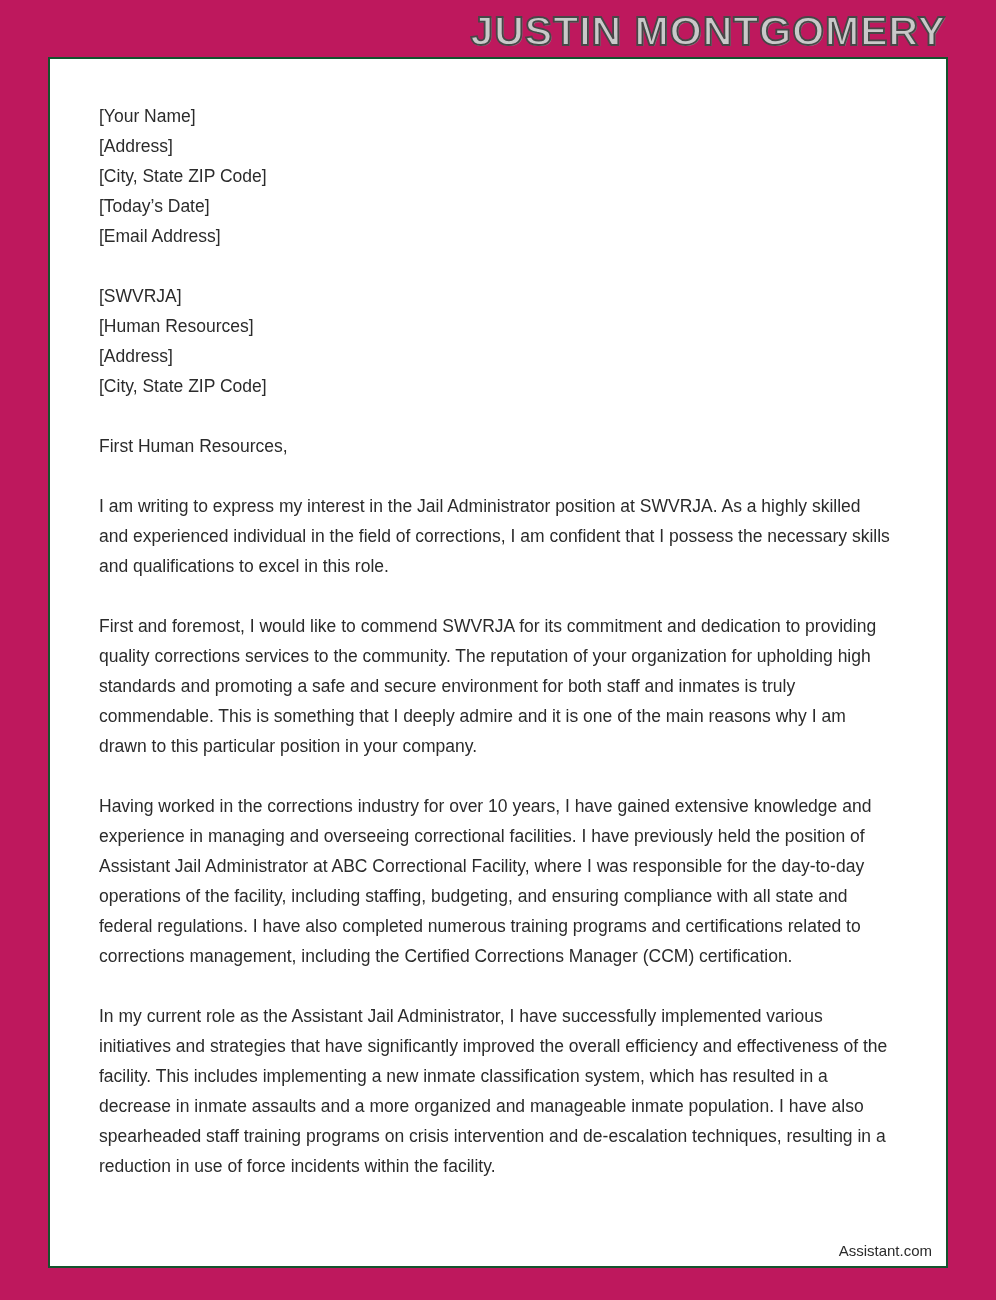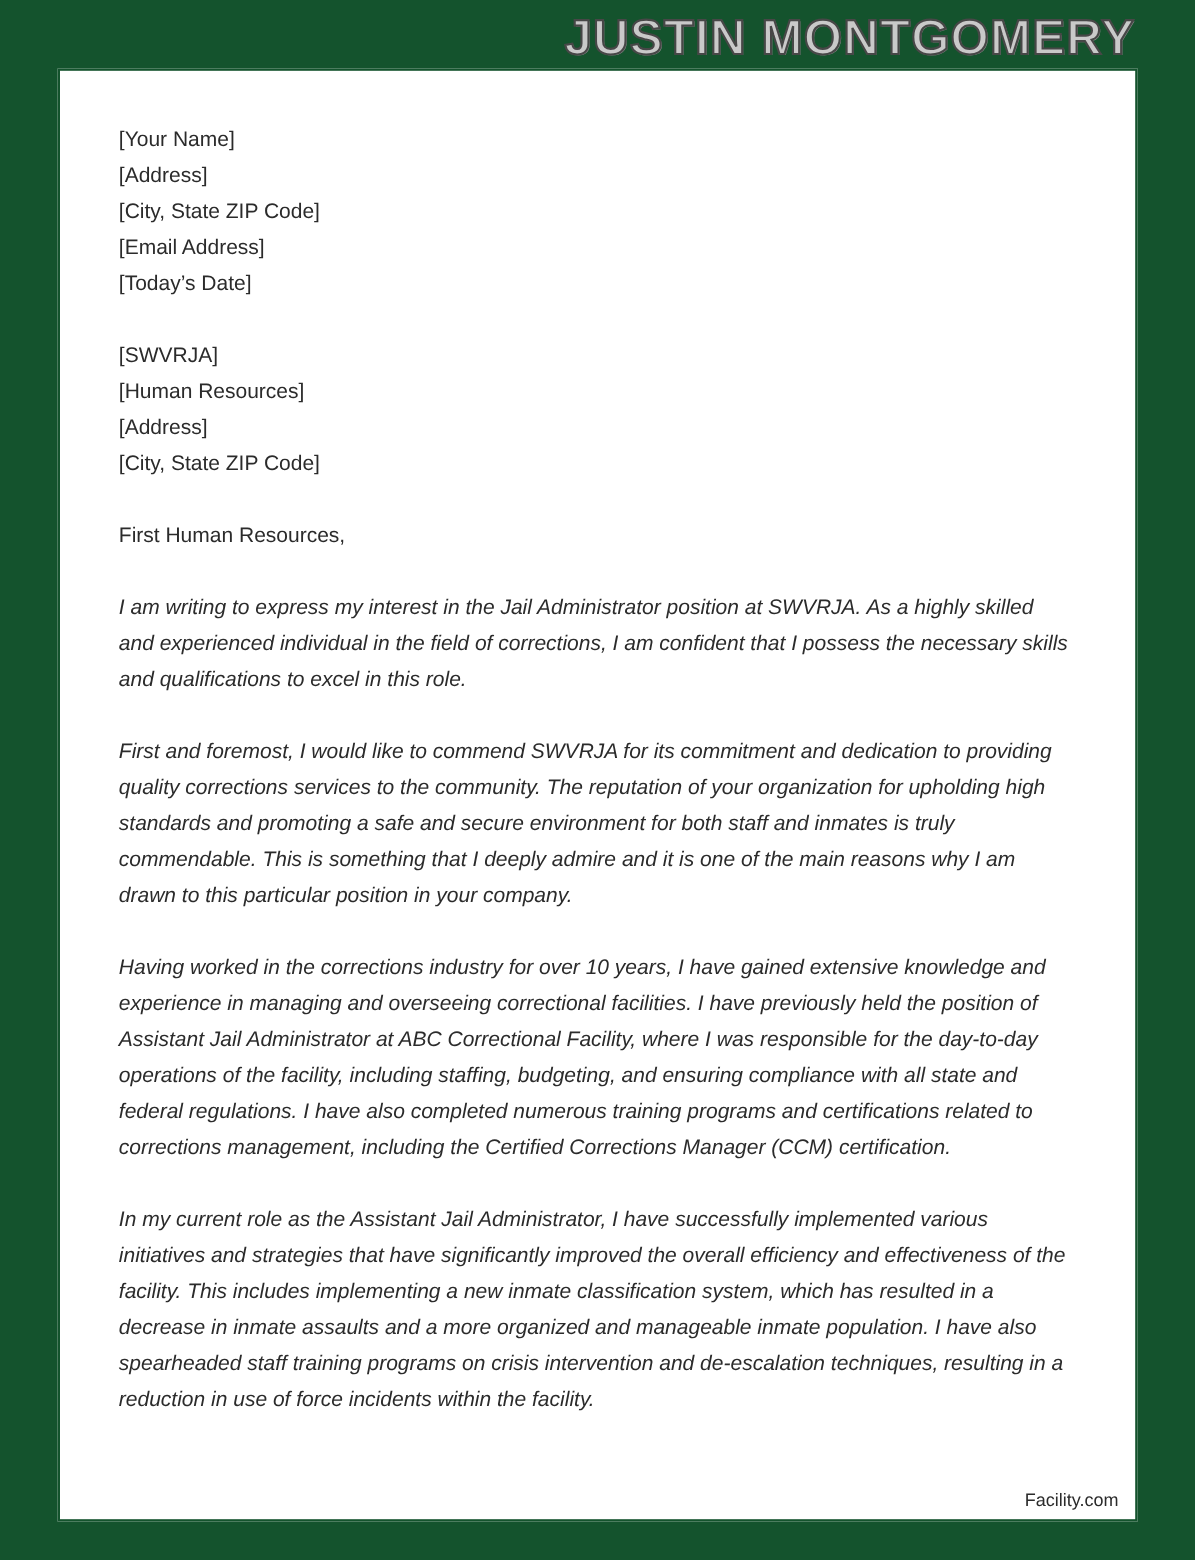--- a/index.html
+++ b/index.html
@@ -7,21 +7,21 @@
     width: 996px;
     height: 1300px;
     background: #ccd5f2;
     font-family: "Liberation Sans", sans-serif;
     overflow: hidden;
   }
   .canvas {
     position: relative;
     width: 996px;
     height: 1300px;
-    background: #14532d;
+    background: #be185d;
   }
   .header {
     position: absolute;
     top: 0;
     left: 0;
     width: 996px;
     height: 57px;
     text-align: right;
     padding-right: 50px;
   }
@@ -47,21 +47,21 @@
     border: 2px solid #14532d;
     overflow: hidden;
   }
   .letter {
     padding: 42px 52px 0 49px;
     color: #2b2b2b;
     font-size: 17.5px;
     line-height: 30px;
   }
   .block { margin-bottom: 30px; }
-  .para { margin-bottom: 30px; font-style: italic; }
+  .para { margin-bottom: 30px; }
   .watermark {
     position: absolute;
     right: 10px;
     bottom: 6px;
     background: #ffffff;
     padding: 1px 4px;
     font-size: 15px;
     color: #2b2b2b;
     text-decoration: none;
   }
@@ -75,36 +75,36 @@
     <span class="brand">JUSTIN MONTGOMERY</span>
   </div>
 
   <div class="page">
     <div class="letter">
 
       <div class="block">
         <div>[Your Name]</div>
         <div>[Address]</div>
         <div>[City, State ZIP Code]</div>
+        <div>[Today’s Date]</div>
         <div>[Email Address]</div>
-        <div>[Today’s Date]</div>
       </div>
 
       <div class="block">
         <div>[SWVRJA]</div>
         <div>[Human Resources]</div>
         <div>[Address]</div>
         <div>[City, State ZIP Code]</div>
       </div>
 
       <div class="block">First Human Resources,</div>
 
       <p class="para">I am writing to express my interest in the Jail Administrator position at SWVRJA. As a highly skilled and experienced individual in the field of corrections, I am confident that I possess the necessary skills and qualifications to excel in this role.</p>
       <p class="para">First and foremost, I would like to commend SWVRJA for its commitment and dedication to providing quality corrections services to the community. The reputation of your organization for upholding high standards and promoting a safe and secure environment for both staff and inmates is truly commendable. This is something that I deeply admire and it is one of the main reasons why I am drawn to this particular position in your company.</p>
       <p class="para">Having worked in the corrections industry for over 10 years, I have gained extensive knowledge and experience in managing and overseeing correctional facilities. I have previously held the position of Assistant Jail Administrator at ABC Correctional Facility, where I was responsible for the day-to-day operations of the facility, including staffing, budgeting, and ensuring compliance with all state and federal regulations. I have also completed numerous training programs and certifications related to corrections management, including the Certified Corrections Manager (CCM) certification.</p>
       <p class="para">In my current role as the Assistant Jail Administrator, I have successfully implemented various initiatives and strategies that have significantly improved the overall efficiency and effectiveness of the facility. This includes implementing a new inmate classification system, which has resulted in a decrease in inmate assaults and a more organized and manageable inmate population. I have also spearheaded staff training programs on crisis intervention and de-escalation techniques, resulting in a reduction in use of force incidents within the facility.</p>
 
     </div>
 
-    <a class="watermark" href="#">Facility.com</a>
+    <a class="watermark" href="#">Assistant.com</a>
   </div>
 
 </div>
 
 </body></html>

